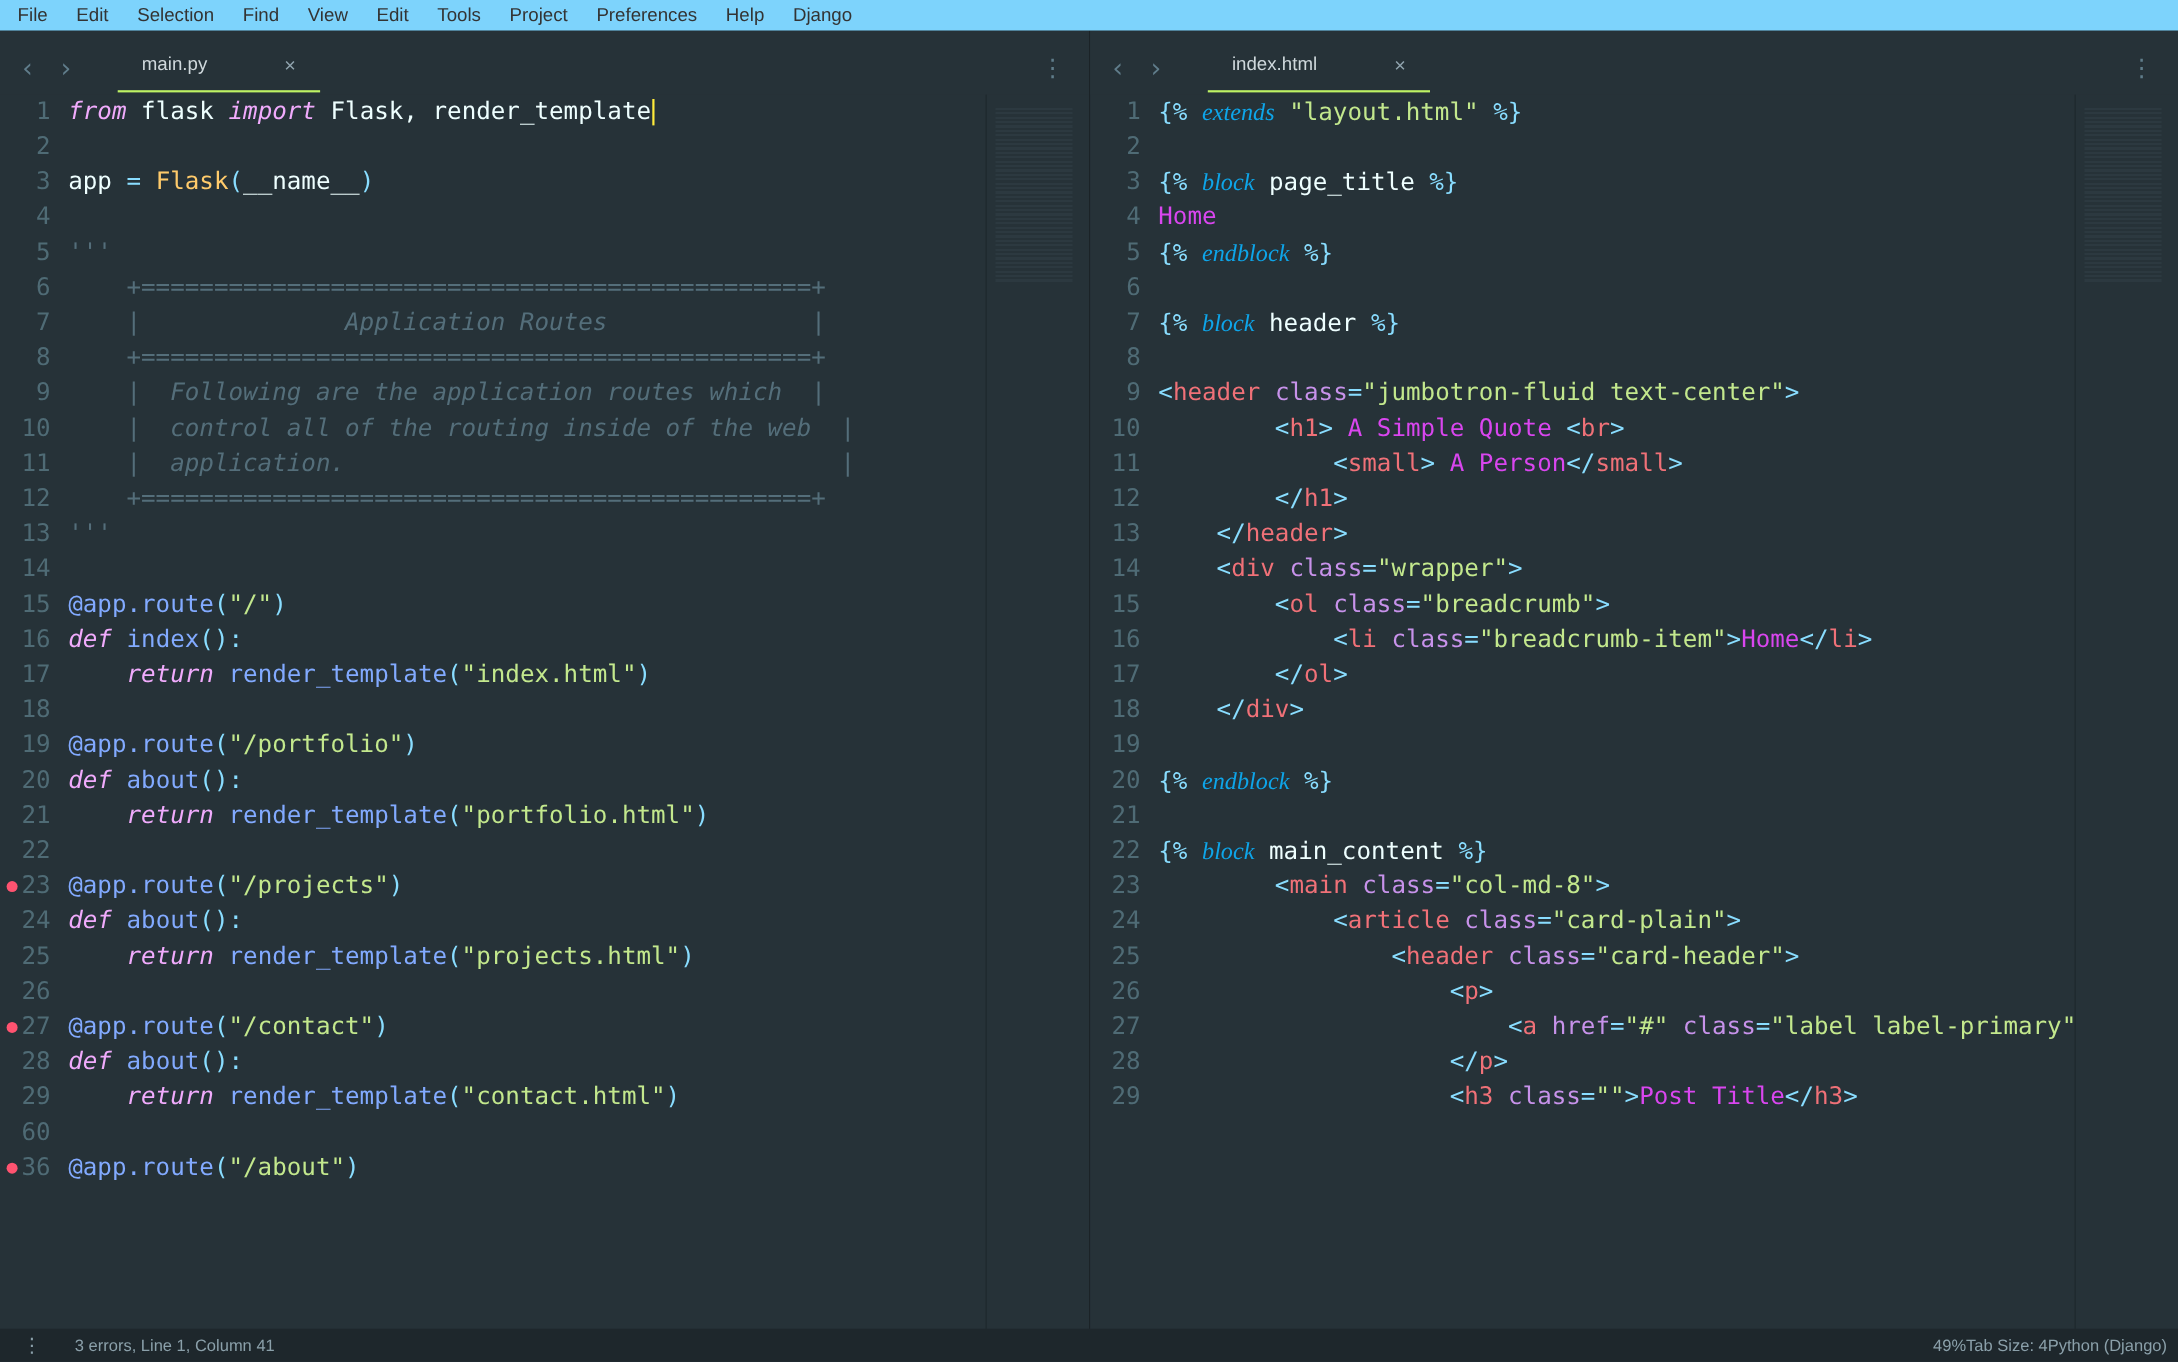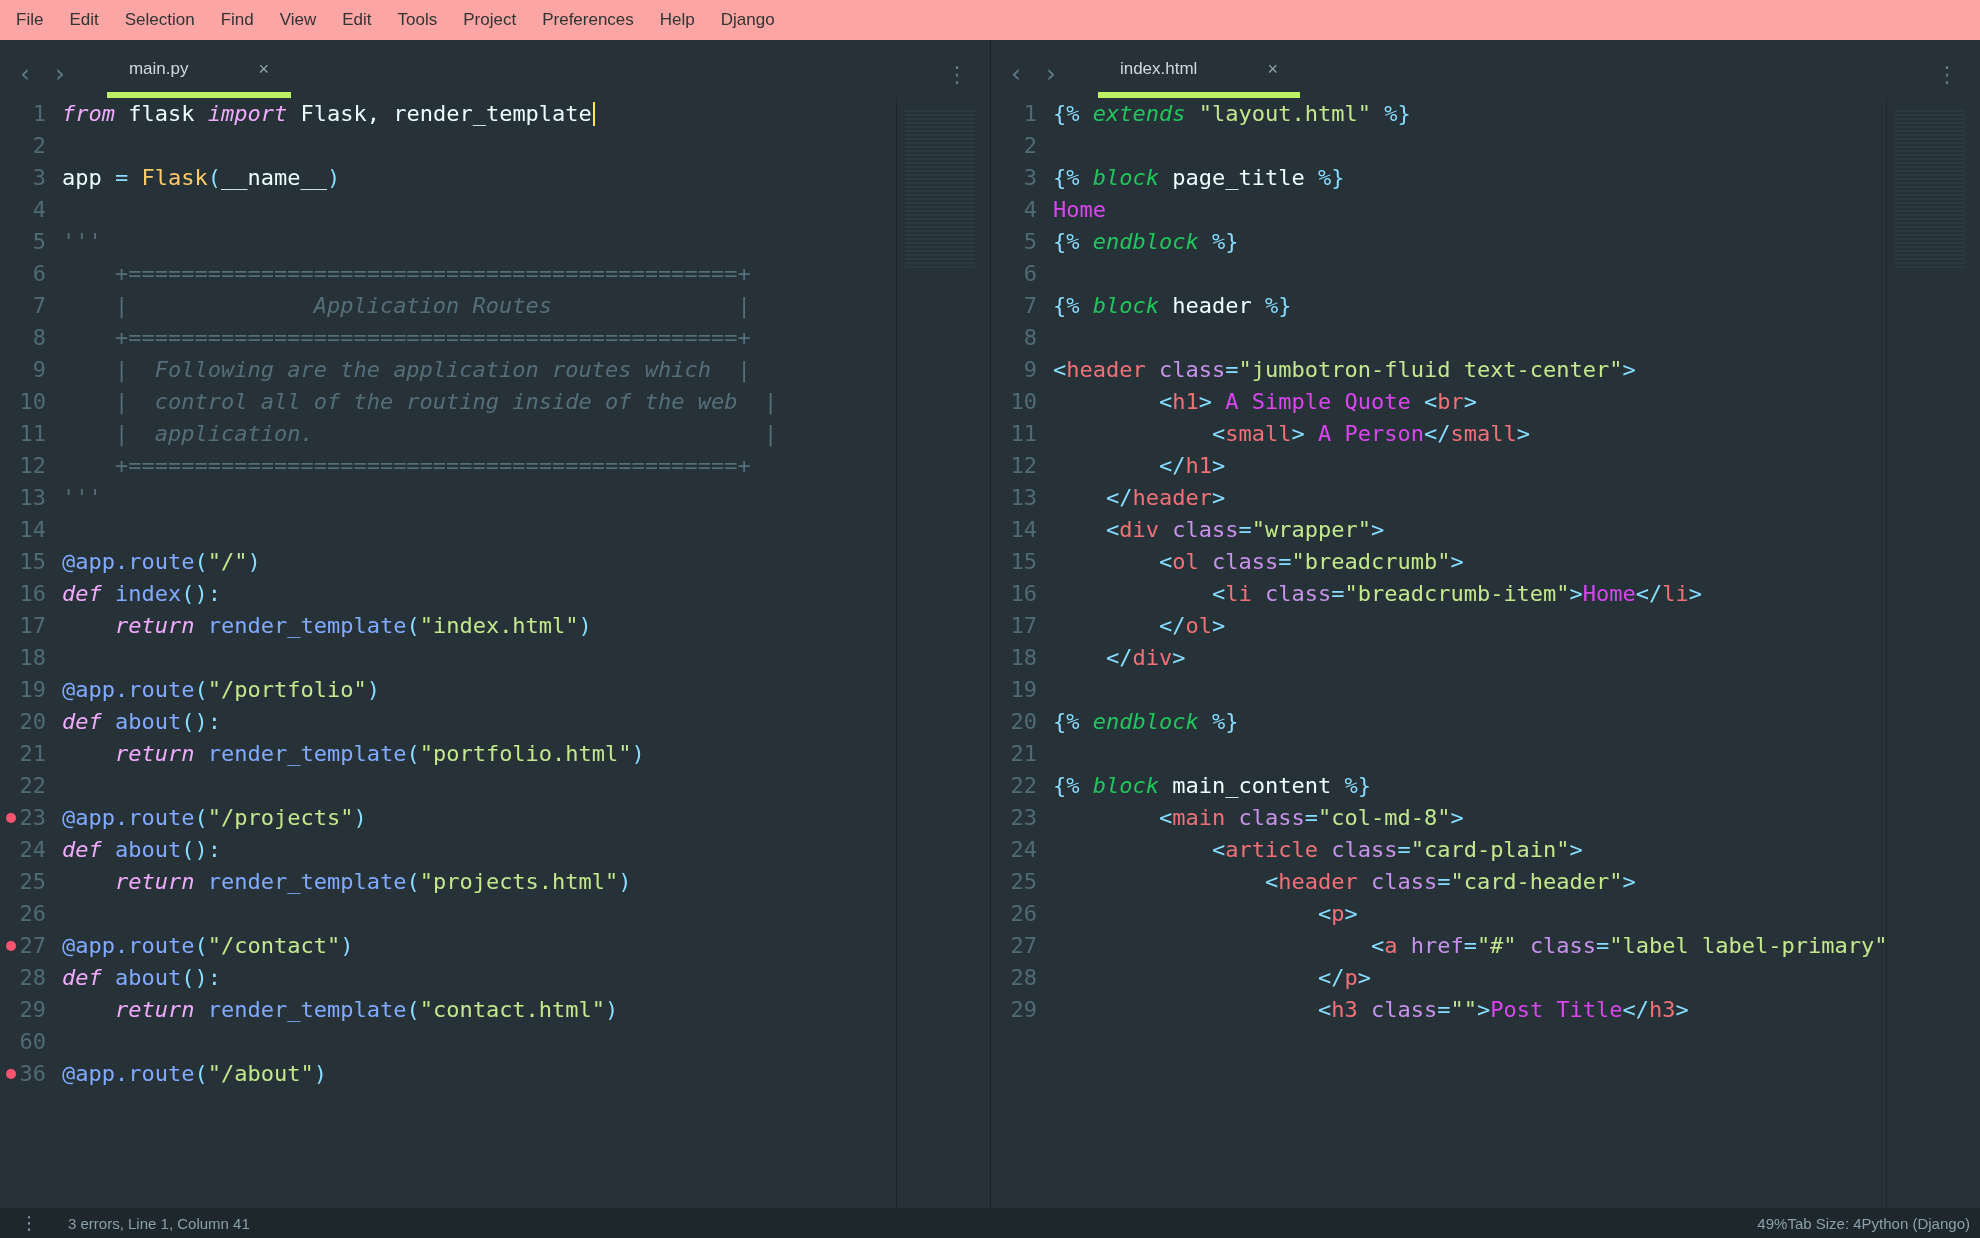--- a/index.html
+++ b/index.html
@@ -10,27 +10,27 @@
   width: 1980px;
   height: 1238px;
   overflow: hidden;
   display: flex;
   flex-direction: column;
   font-size: 18px;
 }
 
 
 .menubar {
-  background: #fca5a5;
+  background: #7dd3fc;
   color: #333;
   font-family: "Segoe UI", Arial, sans-serif;
   font-size: 17px;
   display: flex;
   align-items: center;
-  height: 40px;
+  height: 28px;
   padding: 0 4px;
   gap: 2px;
 }
 .menubar .menu-item {
   padding: 2px 12px;
   cursor: default;
 }
 
 
 .main {
@@ -61,21 +61,21 @@
   font-size: 24px;
   padding: 0 10px;
   line-height: 1;
 }
 .tab {
   display: flex;
   align-items: center;
   color: #cfd8dc;
   font-size: 17px;
   padding: 8px 22px 12px 22px;
-  border-bottom: 6px solid #bef264;
+  border-bottom: 2px solid #bef264;
   margin-left: 30px;
   font-family: "Segoe UI", Arial, sans-serif;
 }
 .tab .tab-close {
   margin-left: 70px;
   color: #90a4ae;
   font-size: 18px;
 }
 .tab-row .spacer { flex: 1; }
 .tab-row .more-btn {
@@ -136,21 +136,21 @@
 .fn   { color: #82aaff; }                         
 .cls  { color: #ffcb6b; }                         
 .str  { color: #c3e88d; }                         
 .op   { color: #89ddff; }                         
 .var  { color: #eeffff; }                         
 .dec  { color: #82aaff; }                         
 .cmt  { color: #546e7a; font-style: italic; }     
 .tag  { color: #f07178; }                         
 .tagb { color: #89ddff; }                         
 .attr { color: #c792ea; }                         
-.jtag { color: #22c55e; font-style: italic; }     
+.jtag { color: #0ea5e9; font-style: italic; font-family: Liberation Serif, serif; }     
 .txt  { color: #d946ef; }
 .cursor {
   display: inline-block;
   width: 2px; height: 24px;
   background: #ffeb3b;
   vertical-align: text-bottom;
   margin-left: 1px;
 }
 
 

